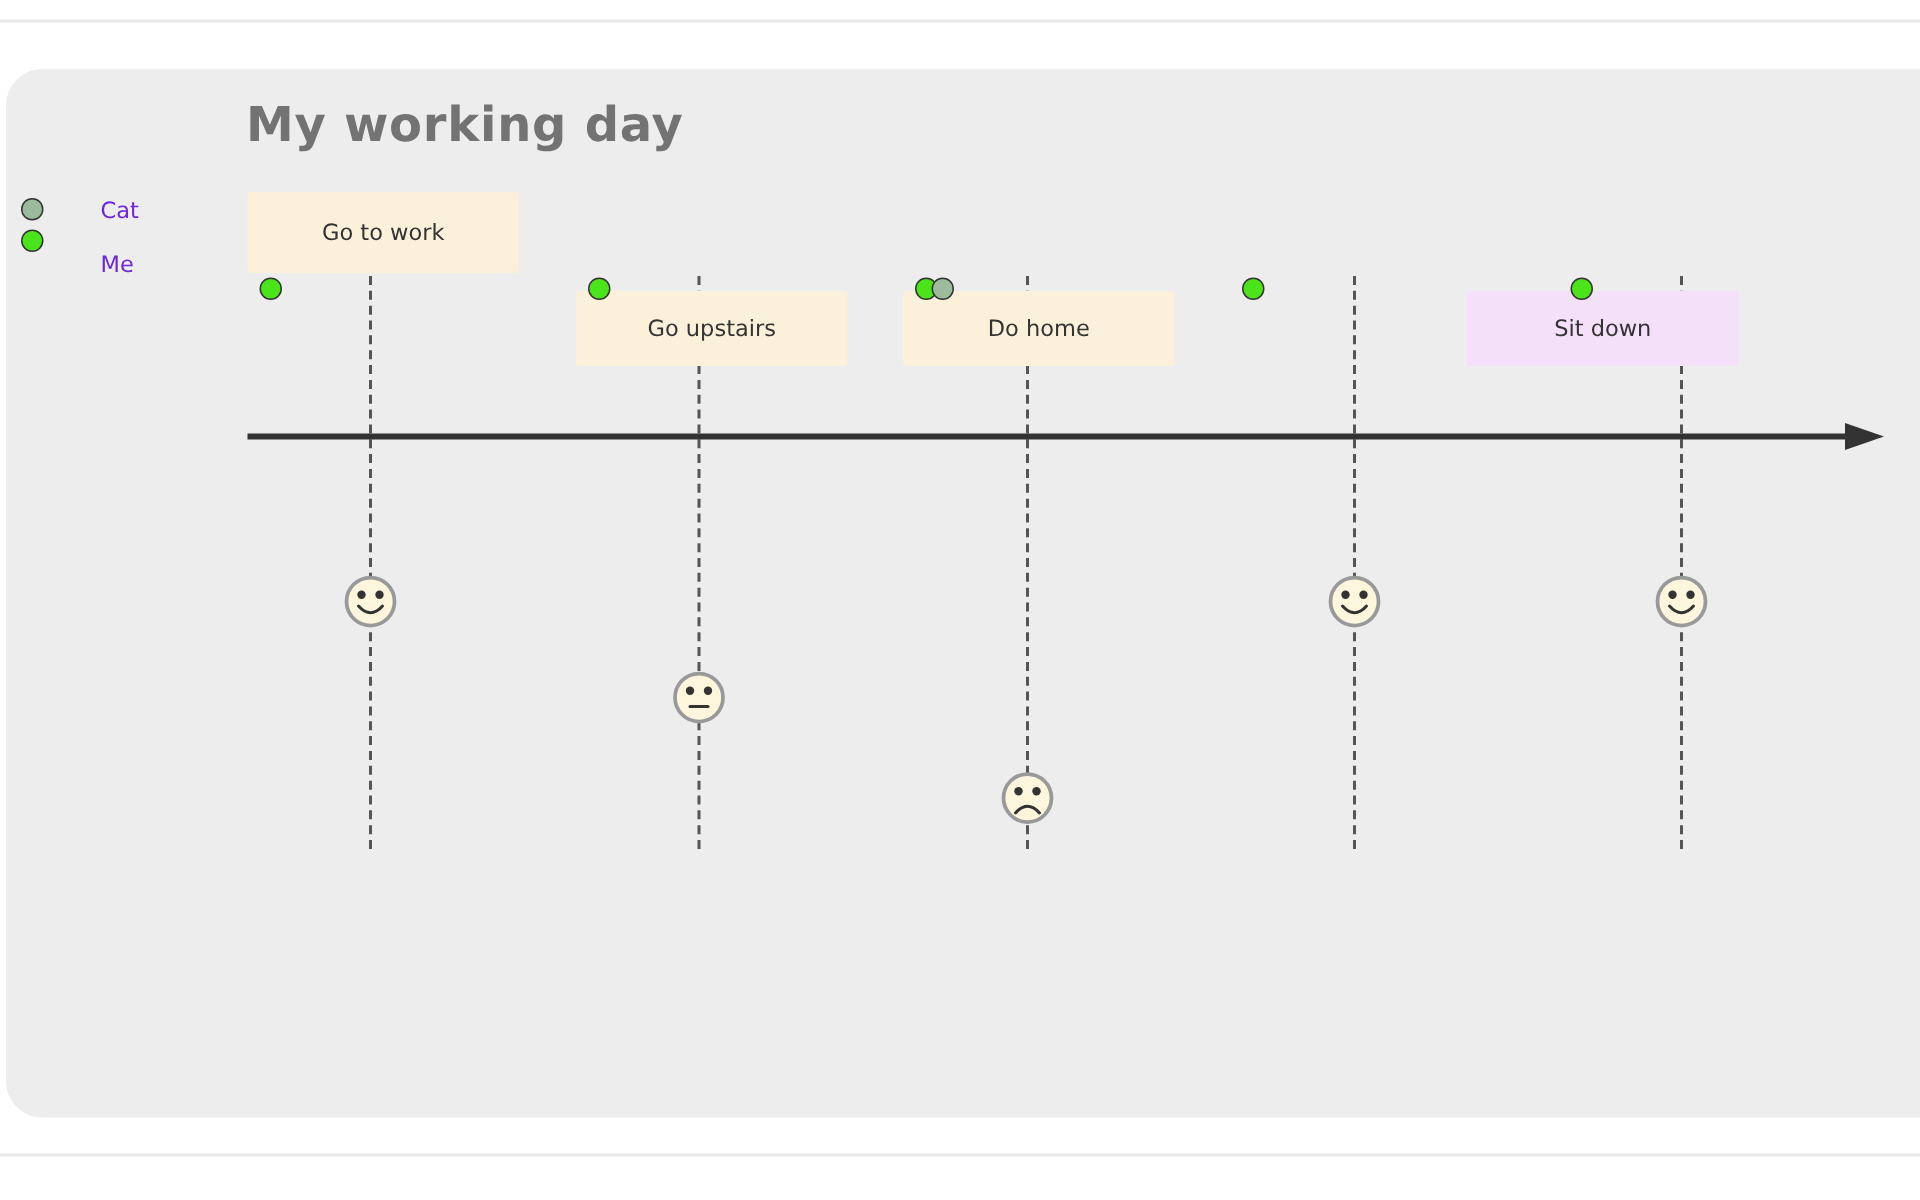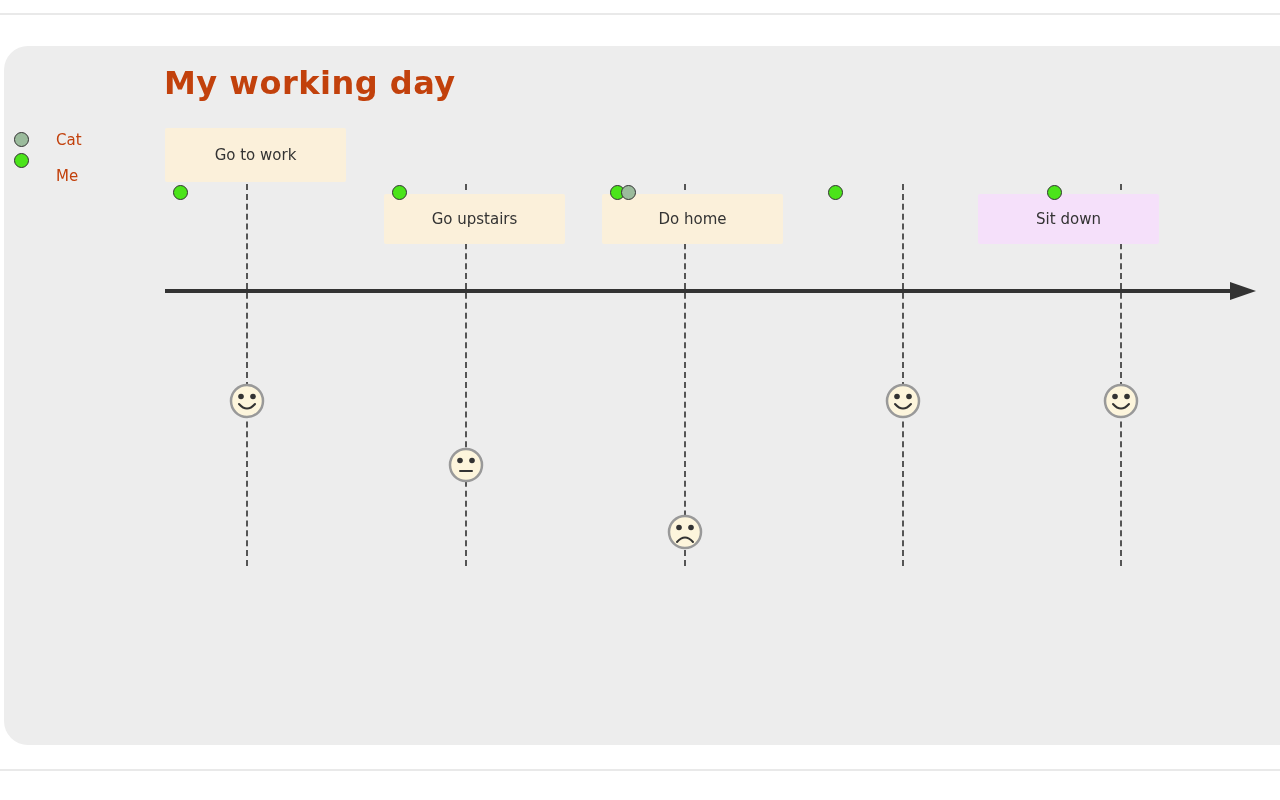--- a/index.html
+++ b/index.html
@@ -9,29 +9,29 @@
   }
   .rule { position: absolute; left: 0; width: 1280px; height: 2px; background: #e9e9e9; }
   .rule-top { top: 13px; }
   .rule-bottom { top: 769px; }
   .panel {
     position: absolute; left: 4px; top: 46px; width: 1276px; height: 699px;
     background: #EDEDED; border-radius: 24px 0 0 24px;
   }
   .title {
     position: absolute; left: 164px; top: 64px; margin: 0;
-    font-size: 32px; font-weight: bold; color: #c2410c; letter-spacing: 0.5px;
+    font-size: 32px; font-weight: bold; color: #737373; letter-spacing: 0.5px;
   }
   .legend-dot {
     position: absolute; width: 13px; height: 13px; border-radius: 50%;
     border: 1.5px solid #333;
   }
   .legend-dot-cat { left: 14px; top: 132px; background: #9BBB9C; }
   .legend-dot-me  { left: 14px; top: 153px; background: #4BE41A; }
-  .legend-label { position: absolute; left: 56px; font-size: 15px; line-height: 18px; color: #c2410c; }
+  .legend-label { position: absolute; left: 67px; font-size: 15px; line-height: 18px; color: #6d28d9; }
   .legend-label-cat { top: 131px; }
   .legend-label-me  { top: 152px; margin-top: 15px; }
 
   .vline {
     position: absolute; top: 184px; height: 382px; width: 0;
     border-left: 2px dashed #555555; z-index: 1;
   }
   .box {
     position: absolute; width: 181px; display: flex; align-items: center; justify-content: center;
     font-size: 15px; color: #333; border-radius: 2px; z-index: 2; text-align: center;

